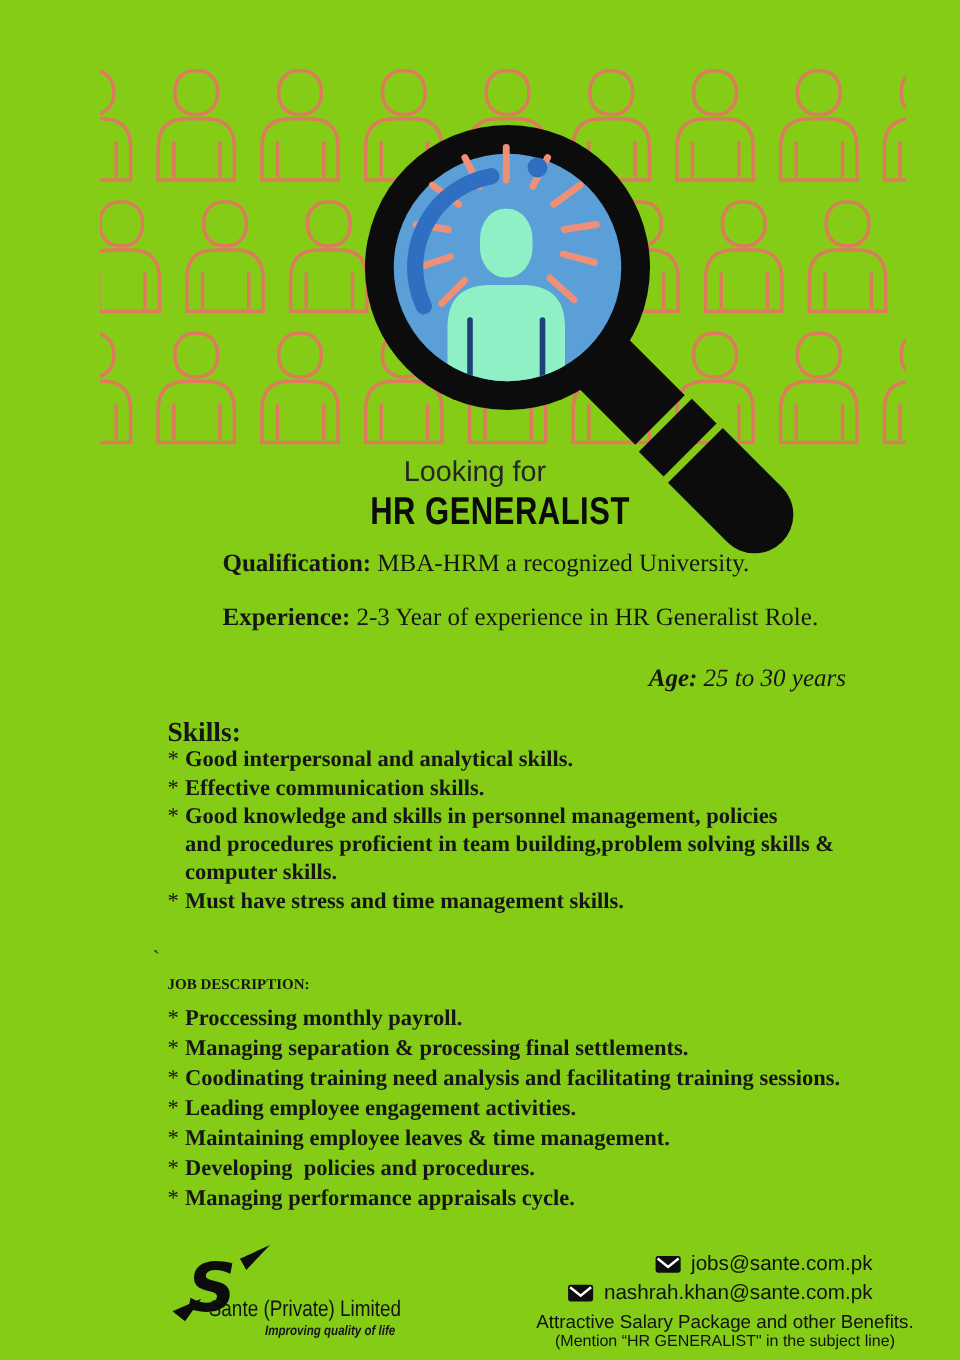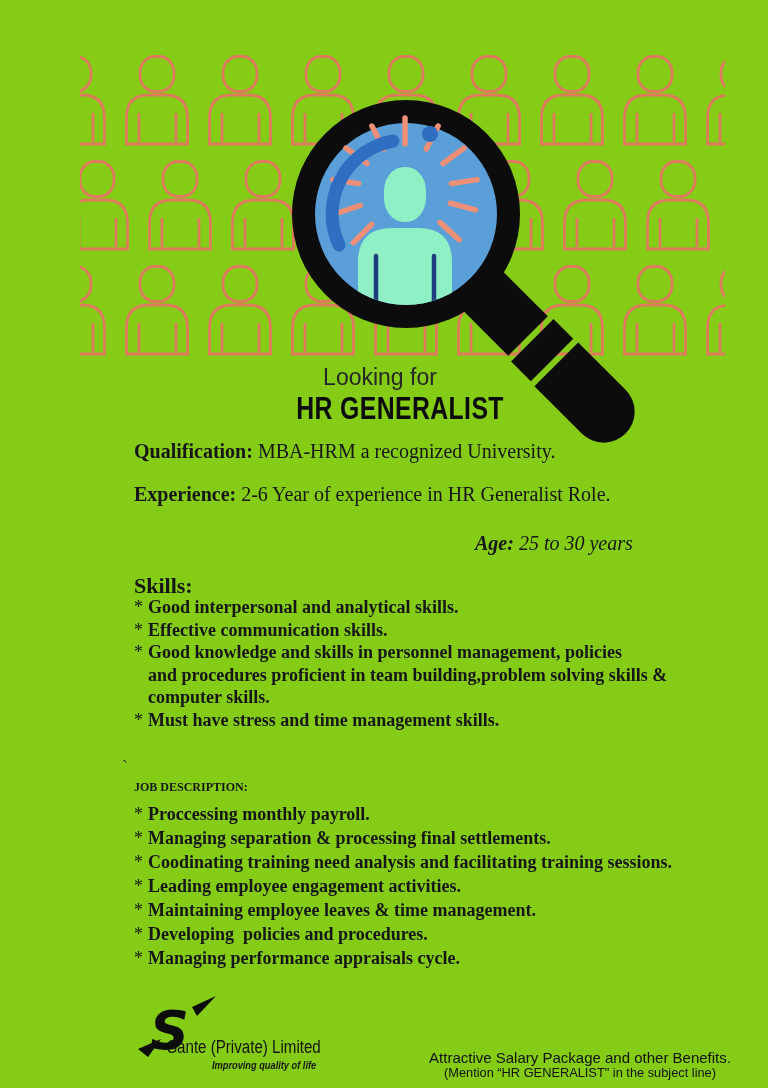--- a/index.html
+++ b/index.html
@@ -15,21 +15,21 @@
 
   
   .kicker{left:380px;top:364px;transform:translateX(-50%);white-space:nowrap;
           font-family:"Liberation Sans",sans-serif;font-size:23px;color:#262626;}
   .title{left:400px;top:391px;transform:translateX(-50%) scaleX(.8);white-space:nowrap;
          font-family:"Liberation Sans",sans-serif;font-size:31px;font-weight:700;
          letter-spacing:.5px;color:#0b0b0b;}
 
   
   .detail{left:134px;font-size:20px;white-space:nowrap;}
-  .detail b{font-weight:bold;}
+  .detail b{font-weight:bold;margin-left:44px;}
   .d-qual{top:440px;} .d-exp{top:483px;} .d-loc{top:532px;}
   .d-age{left:475px;top:532px;font-style:italic;}
 
   .sec-head{left:134px;font-weight:bold;font-size:22px;white-space:nowrap;}
   .skills-head{top:573px;}
   .jd-head{top:780px;font-size:12px;}
   .stray{left:122px;top:757px;font-size:18px;color:#333;}
 
   ul.plist{list-style:none;margin:0;padding:0;left:134px;}
   ul.plist li{position:relative;padding-left:14px;}
@@ -139,21 +139,21 @@
     <circle cx="430" cy="134" r="8" fill="var(--arc)"></circle>
   </svg>
 
   <div class="abs kicker">Looking for</div>
   <div class="abs title">HR GENERALIST</div>
 
   <div class="abs detail d-qual">
     <b>Qualification:</b><span> MBA-HRM a recognized University.</span>
   </div>
   <div class="abs detail d-exp">
-    <b>Experience:</b><span> 2-6 Year of experience in HR Generalist Role.</span>
+    <b>Experience:</b><span> 2-3 Year of experience in HR Generalist Role.</span>
   </div>
   <div class="abs detail d-age">
     <b>Age:</b><span> 25 to 30 years</span>
   </div>
 
   <div class="abs sec-head skills-head">Skills:</div>
   <ul class="abs plist skills-list" id="skills-list">
       <li><span class="bul">*</span><span class="txt">Good interpersonal and analytical skills.</span></li>
       <li><span class="bul">*</span><span class="txt">Effective communication skills.</span></li>
       <li><span class="bul">*</span><span class="txt">Good knowledge and skills in personnel management, policies
@@ -175,16 +175,32 @@
     </ul>
 
   <svg class="abs logo" width="92" height="70" viewBox="0 0 92 70">
     <text x="16" y="57" font-family="DejaVu Sans, sans-serif" font-weight="bold" font-style="italic" font-size="54" fill="#0c0c0c">S</text>
     <polygon points="58,15 82,4 63,24" fill="#0c0c0c"></polygon>
     <polygon points="4,57 27,47 14,65" fill="#0c0c0c"></polygon>
   </svg>
   <div class="abs company">Sante (Private) Limited</div>
   <div class="abs tagline">Improving quality of life</div>
 
+  <div class="abs email-rows" id="email-rows">
+      <div class="email-row">
+        <svg width="21" height="15" viewBox="0 0 22 15">
+    <rect x="0.5" y="0.5" width="21" height="14" rx="2" fill="#0e0e0e"></rect>
+    <path d="M2.2,2.6 L11,9.6 L19.8,2.6" stroke="#ffffff" stroke-width="2" fill="none"></path>
+  </svg>
+        <span class="etxt">jobs@sante.com.pk</span>
+      </div>
+      <div class="email-row">
+        <svg width="21" height="15" viewBox="0 0 22 15">
+    <rect x="0.5" y="0.5" width="21" height="14" rx="2" fill="#0e0e0e"></rect>
+    <path d="M2.2,2.6 L11,9.6 L19.8,2.6" stroke="#ffffff" stroke-width="2" fill="none"></path>
+  </svg>
+        <span class="etxt">nashrah.khan@sante.com.pk</span>
+      </div>
+    </div>
   <div class="abs benefits">Attractive Salary Package and other Benefits.</div>
   <div class="abs mention">(Mention “HR GENERALIST" in the subject line)</div>
 
 </div>
 
 </body></html>

